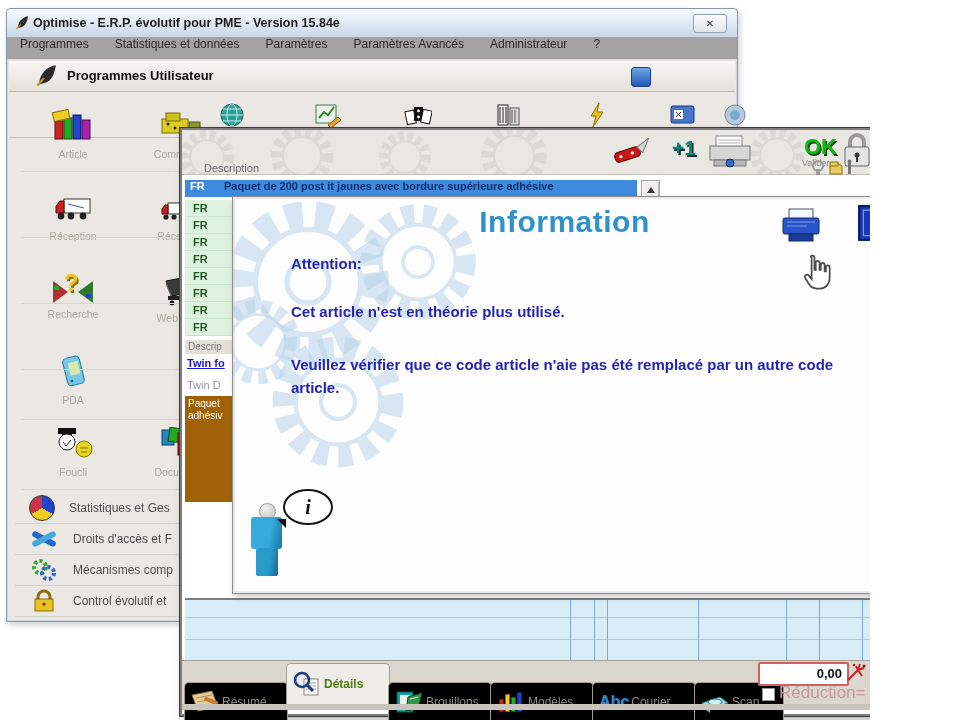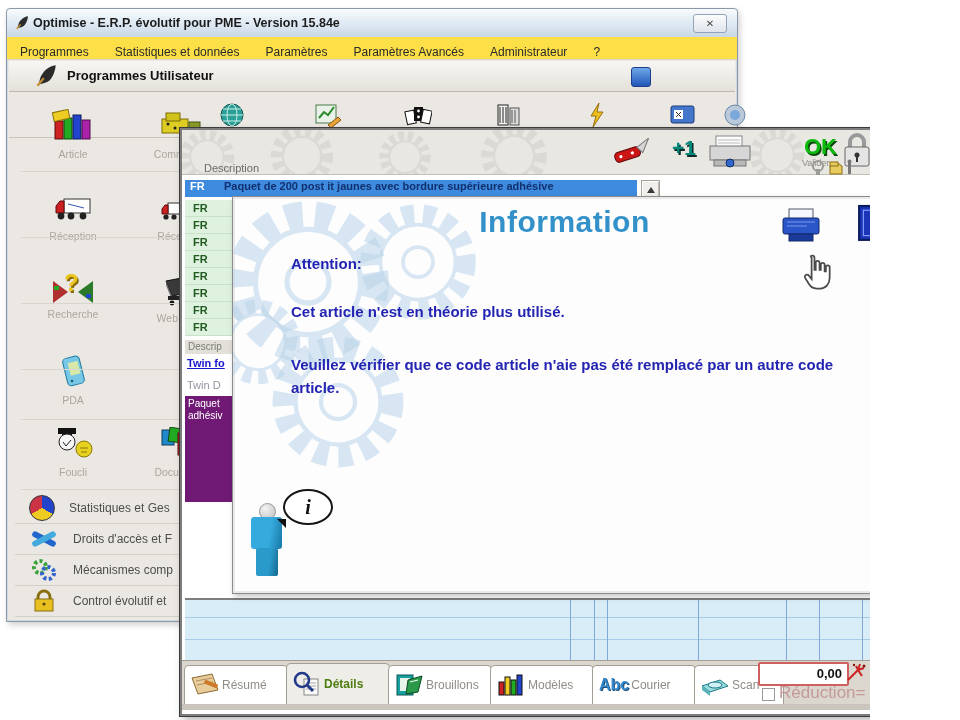--- a/index.html
+++ b/index.html
@@ -3,21 +3,21 @@
 <meta charset="utf-8">
 <style>
   html,body{margin:0;padding:0;background:#fff;font-family:"Liberation Sans",sans-serif;}
   #stage{position:relative;width:870px;height:720px;background:#fff;overflow:hidden;}
   .abs{position:absolute;}
   
   #mainwin{left:6px;top:8px;width:730px;height:612px;background:#ebe8e3;border:1px solid #8a98a8;border-radius:4px 4px 0 0;box-shadow:0 0 0 1px #cfd9e4 inset,2px 3px 6px rgba(0,0,0,.18);}
   #titlebar{left:0;top:0;right:0;height:28px;background:linear-gradient(#f8fbfd,#dde8f2 55%,#c9d7e6);border-bottom:1px solid #a9b8c8;border-radius:4px 4px 0 0;display:flex;align-items:center;}
   #titlebar .ttl{font-size:12.5px;font-weight:bold;color:#1c1c1c;margin-left:8px;}
   .closebtn{position:absolute;right:10px;top:5px;width:32px;height:17px;background:linear-gradient(#fbfcfd,#dfe5ec);border:1px solid #93a2b4;border-radius:3px;font-size:10px;color:#4a4a4a;display:flex;align-items:center;justify-content:center;}
-  #menubar{left:0;top:28px;right:0;height:22px;background:#fde047;border-bottom:1px solid #dad7d0;display:flex;align-items:flex-end;}
+  #menubar{left:0;top:28px;right:0;height:22px;background:#a3a3a3;border-bottom:1px solid #dad7d0;display:flex;align-items:flex-start;}
   .menuitem{font-size:12px;color:#2a2a2a;padding:0 13px;}
   #headerband{left:2px;top:52px;right:2px;height:30px;background:linear-gradient(#f7f6f3,#e4e1da);border-bottom:1px solid #bdb9b0;}
   #headertitle{left:58px;top:7px;font-size:13px;font-weight:bold;color:#111;}
   .bluechip{left:622px;top:6px;width:18px;height:18px;background:linear-gradient(#6fa8e8,#2256b8);border:1px solid #1a3f8c;border-radius:3px;}
   #toolband{left:2px;top:84px;right:2px;height:44px;border-bottom:1px solid #c8c4bc;}
   .tbico{top:8px;width:28px;height:28px;}
   
   .cellgrid{display:grid;grid-template-columns:92px 92px;gap:16px;}
   .pcell{height:66px;text-align:center;}
   .pcell .ic{margin:4px auto 0;width:42px;height:34px;}
@@ -37,21 +37,21 @@
   .frrow{height:16px;border-bottom:1px solid #c9e3c9;background:#dff1df;font-size:11px;font-weight:bold;color:#205c20;padding-left:8px;line-height:16px;}
   .sbtn{background:#f1efec;border:1px solid #a5a19a;box-shadow:inset 1px 1px 0 #fff,inset -1px -1px 0 #bdb9b1;display:flex;align-items:center;justify-content:center;}
   .tu{width:0;height:0;border-left:4px solid transparent;border-right:4px solid transparent;border-bottom:6px solid #3a3a3a;}
   .td{width:0;height:0;border-left:4px solid transparent;border-right:4px solid transparent;border-top:6px solid #3a3a3a;}
   .tr{width:0;height:0;border-top:4px solid transparent;border-bottom:4px solid transparent;border-left:6px solid #3a3a3a;}
   #rightpanel{left:716px;top:44px;width:54px;height:426px;background:#e8e6e1;border-left:1px solid #c4c1b9;}
   #grid{left:3px;top:468px;width:692px;height:62px;background:#d9edf9;border-top:2px solid #7e7e7e;}
   .vline{top:0;bottom:0;width:1px;background:#7fa8d8;}
   .hline{left:0;right:0;height:1px;background:#a9c9e9;}
   #tabbar{left:0px;top:530px;width:772px;height:44px;background:#dbd7ce;border-top:1px solid #a29e96;}
-  .tab{position:absolute;top:4px;height:38px;width:102px;background:#ffffff;border:1px solid #a29e96;border-bottom:none;border-radius:5px 5px 0 0;display:flex;align-items:center;}
+  .tab{position:absolute;top:21px;height:38px;width:102px;background:#000000;border:1px solid #a29e96;border-bottom:none;border-radius:5px 5px 0 0;display:flex;align-items:center;}
   .tab .lbl{font-size:12px;color:#908c85;margin-left:2px;white-space:nowrap;}
   .tab.active{background:#efede7;top:2px;height:40px;}
   .tab.active .lbl{color:#4d7c0f;font-weight:bold;}
   .tabico{width:30px;height:26px;margin-left:5px;flex:none;}
   #amtfield{left:576px;top:532px;width:82px;height:20px;background:#fff;border:2px solid #d06060;border-radius:2px;text-align:right;font-size:13px;font-weight:bold;color:#111;line-height:20px;padding-right:5px;}
   
   #dlg{left:232px;top:196px;width:663px;height:396px;background:#fdfdfe;border:1px solid #8c8c8c;box-shadow:0 0 0 2px #e9e9e9 inset,2px 3px 6px rgba(0,0,0,.22);overflow:hidden;}
   #dlgtitle{left:0;top:8px;width:100%;text-align:center;font-size:30px;font-weight:bold;color:#3391c9;letter-spacing:.5px;}
   .dlgtext{color:#2424b2;font-weight:bold;font-size:15px;}
   .wmgear{position:absolute;opacity:.55;}
@@ -349,21 +349,21 @@
       <div class="frrow">FR</div>
       <div class="frrow">FR</div>
       <div class="frrow">FR</div>
       <div class="frrow">FR</div>
       <div class="frrow">FR</div>
     </div>
 
     <div class="abs" style="left:3px;top:210px;width:64px;height:14px;background:#e3e0da;font-size:10px;color:#7b7b77;padding-left:3px;line-height:14px;overflow:hidden">Descrip</div>
     <div class="abs" style="left:5px;top:227px;width:62px;font-size:11px;font-weight:bold;color:#1515cc;text-decoration:underline;white-space:nowrap;overflow:hidden">Twin fo</div>
     <div class="abs" style="left:5px;top:249px;width:62px;font-size:11px;color:#9494a2;white-space:nowrap;overflow:hidden">Twin D</div>
-    <div class="abs" style="left:3px;top:266px;width:64px;height:104px;background:#701a75;color:#fff;font-size:10px;padding:2px 0 0 3px;overflow:hidden;line-height:12px">
+    <div class="abs" style="left:3px;top:266px;width:64px;height:104px;background:#a16207;color:#fff;font-size:10px;padding:2px 0 0 3px;overflow:hidden;line-height:12px">
       <div>Paquet</div>
       <div>adhésiv</div>
     </div>
 
     <div class="abs" id="rightpanel">
       <span class="abs frag" style="left:6px;top:20px">une</span>
       <div class="abs sbtn" style="left:33px;top:4px;width:17px;height:15px">
           <div class="tu"></div>
         </div>
       <svg class="abs" style="left:4px;top:38px" width="22" height="16" viewBox="0 0 22 16">

